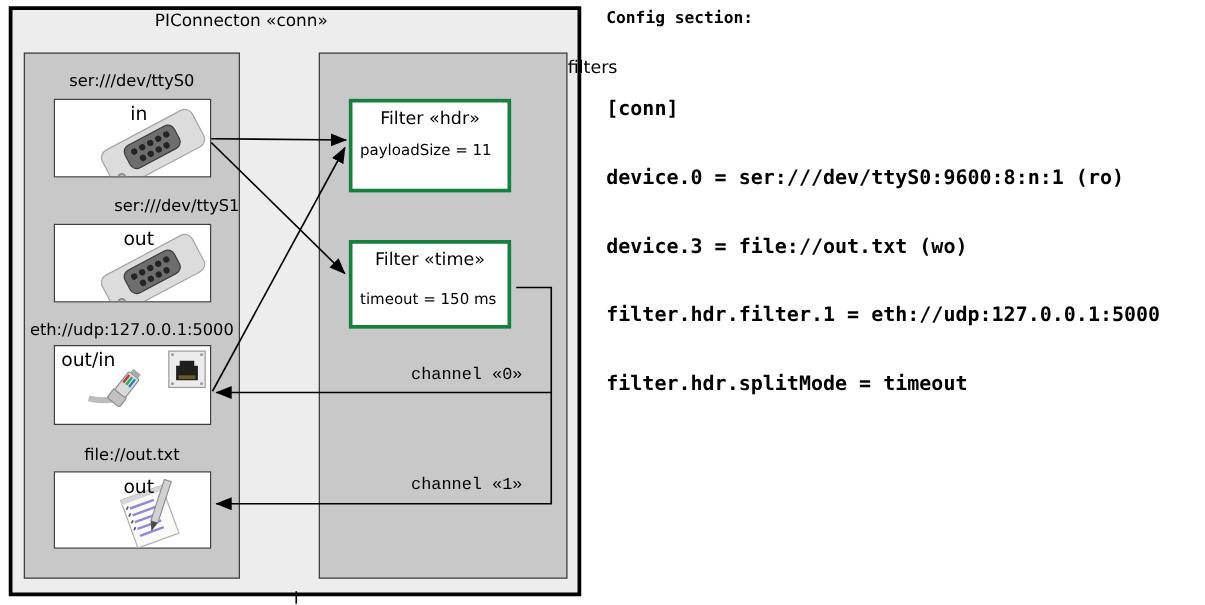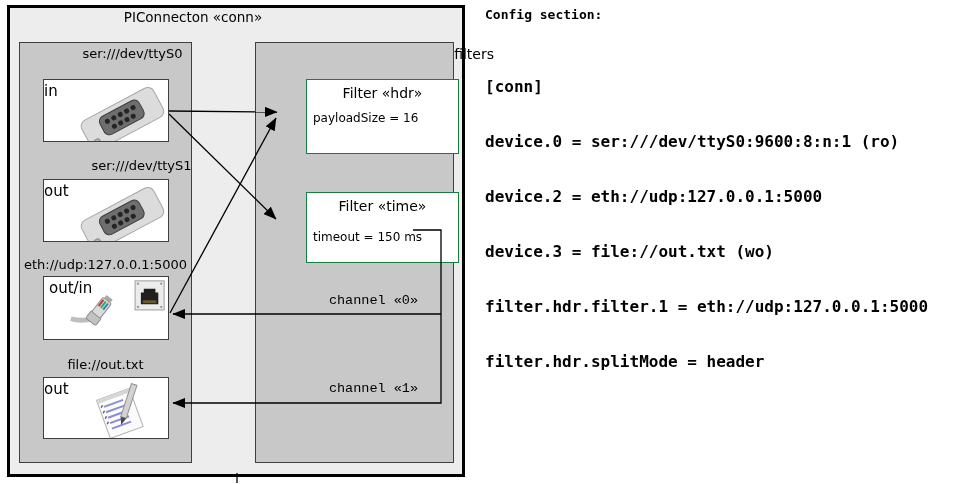--- a/index.html
+++ b/index.html
@@ -20,29 +20,29 @@
   .filters-title{left:255px;top:46px;width:199px;text-align:right;font-size:14px;padding-left:40px;}
 
   
   .devbox{left:43px;width:126px;background:#ffffff;border:1px solid #3f3f3f;
           box-sizing:border-box;overflow:hidden;}
   .dev1{top:79px;height:63px;}
   .dev2{top:179px;height:63px;}
   .dev3{top:276px;height:64px;}
   .dev4{top:377px;height:62px;}
   .devlabel{left:19px;width:173px;text-align:center;font-size:13px;}
-  .dl1{top:46px;padding-left:27px;} .dl2{top:158px;padding-left:36px;} .dl3{top:257px;} .dl4{top:357px;}
+  .dl1{top:58px;} .dl2{top:158px;padding-left:36px;} .dl3{top:257px;} .dl4{top:357px;}
   .port{position:absolute;top:2px;font-size:15px;}
-  .port-center{left:0;right:0;text-align:left;padding-right:4px;}
+  .port-center{left:14px;right:0;text-align:center;padding-right:4px;}
   .port-left{left:5px;}
   .devicon{position:absolute;left:0;top:0;width:100%;height:100%;}
 
   
-  .filterbox{left:279px;width:153px;background:#ffffff;border:1px solid #15803d;
-             box-sizing:border-box;margin-left:27px;}
+  .filterbox{left:279px;width:130px;background:#ffffff;border:3px solid #15803d;
+             box-sizing:border-box;}
   .fhdr{top:79px;height:75px;}
   .ftime{top:192px;height:71px;}
   .ftitle{width:100%;text-align:center;font-size:14px;margin-top:5px;}
   .fbody{font-size:12px;line-height:15px;margin:10px 0 0 6px;}
   .ftime .fbody{margin-top:16px;}
 
   
   .ch-label{width:100px;text-align:right;font-size:13.5px;font-family:Liberation Mono, monospace;}
   .ch0{left:318px;top:293px;}
   .ch1{left:318px;top:381px;}
@@ -157,21 +157,21 @@
         <polygon points="-3,8 3,8 0,16" fill="#4a4a4a"></polygon>
       </g>
     </g>
   </svg>
   <div class="port port-center">out</div>
 </div>
 
 <div class="abs filterbox fhdr">
   <div class="ftitle">Filter «hdr»</div>
   <div class="fbody">
-    <div>payloadSize = 16</div>
+    <div>payloadSize = 11</div>
   </div>
 </div>
 <div class="abs filterbox ftime">
   <div class="ftitle">Filter «time»</div>
   <div class="fbody">timeout = 150 ms</div>
 </div>
 
 <div class="abs ch-label ch0">channel «0»</div>
 <div class="abs ch-label ch1">channel «1»</div>
 
@@ -188,24 +188,23 @@
     <path d="M441,314 H173" marker-end="url(#arr)"></path>
     <path d="M413,230 H441 V403 H173" marker-end="url(#arr)"></path>
     <path d="M237,473 V483"></path>
   </g>
 </svg>
 
 <div class="abs cfg-title">Config section:</div>
 <div class="abs cfg">
   <div class="cfg-line">[conn]</div>
   <div class="cfg-line">device.0 = ser:///dev/ttyS0:9600:8:n:1 (ro)</div>
-  <div class="cfg-line">device.2 = eth://udp:127.0.0.1:5000</div>
   <div class="cfg-line">device.3 = file://out.txt (wo)</div>
   <div class="cfg-line">filter.hdr.filter.1 = eth://udp:127.0.0.1:5000</div>
-  <div class="cfg-line">filter.hdr.splitMode = header</div>
+  <div class="cfg-line">filter.hdr.splitMode = timeout</div>
   
   
   
   
   
   
   
   
   
 </div>

